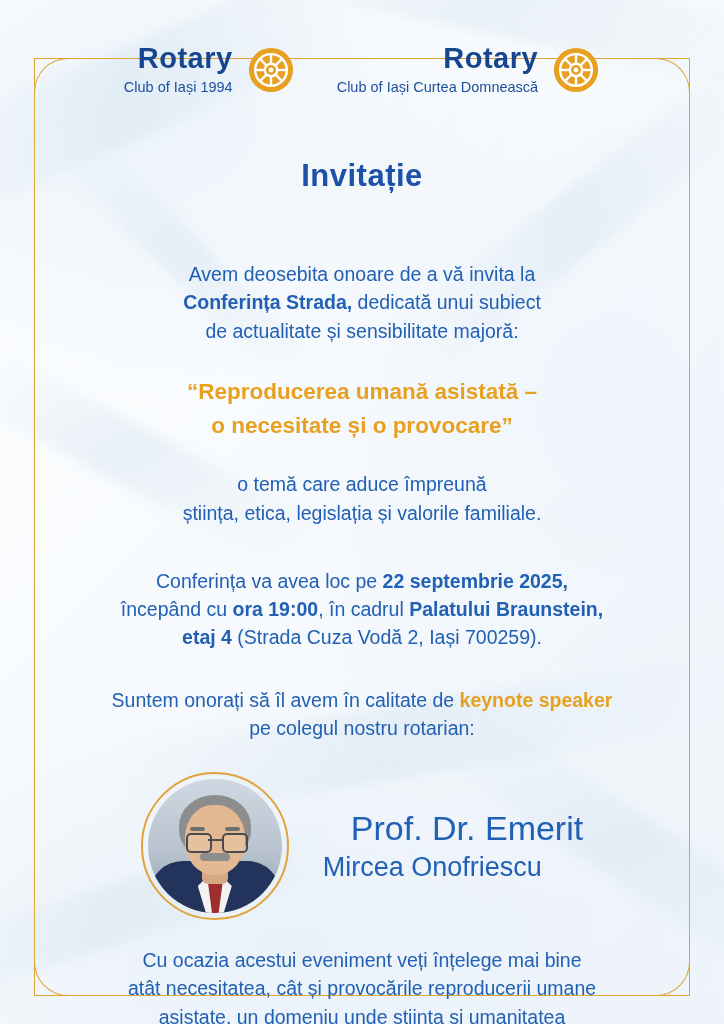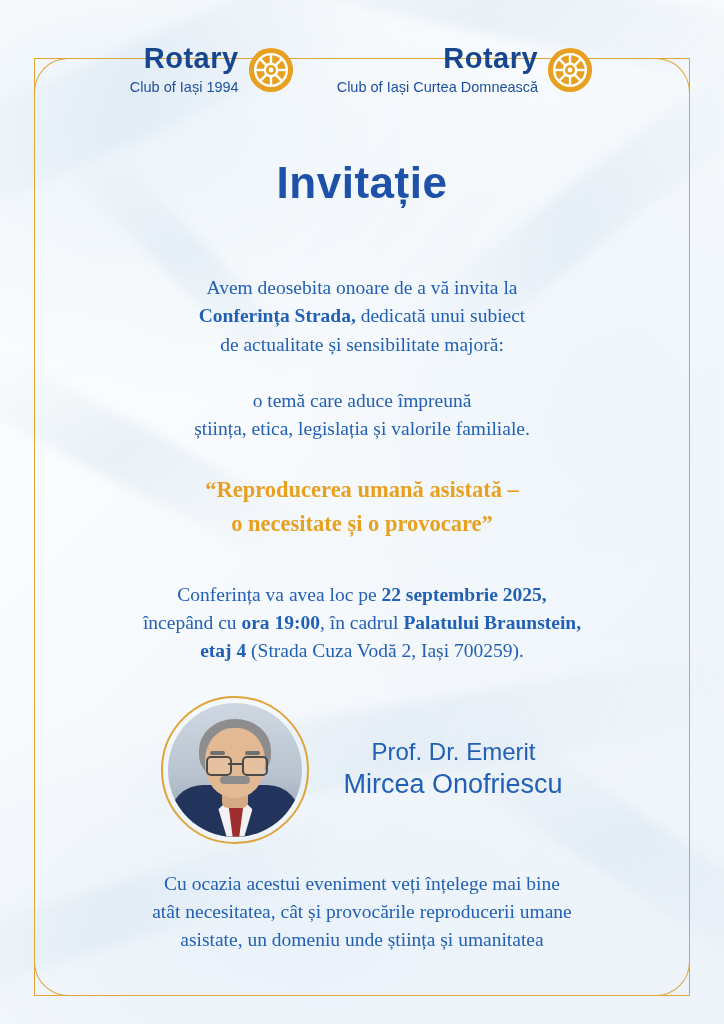--- a/index.html
+++ b/index.html
@@ -72,21 +72,21 @@
     right: 0;
     display: flex;
     justify-content: center;
     align-items: flex-start;
     gap: 42px;
     z-index: 3;
   }
   .club {
     display: flex;
     align-items: center;
-    gap: 8px;
+    gap: 14px;
   }
   .club-text {
     text-align: right;
   }
   .club .wordmark {
     font-size: 29px;
     font-weight: bold;
     color: #17458f;
     letter-spacing: 0.5px;
     line-height: 1;
@@ -104,33 +104,32 @@
   .content {
     position: absolute;
     top: 140px;
     left: 56px;
     right: 56px;
     text-align: center;
     z-index: 3;
   }
 
   .title {
-    font-size: 44px;
+    font-size: 31px;
     font-weight: bold;
     color: #1d52a8;
     letter-spacing: 0.5px;
     margin: 18px 0 0 0;
   }
 
   .para {
     font-size: 19.5px;
     line-height: 1.45;
     color: #2160b4;
     margin: 0;
-    font-family: Liberation Serif, serif;
   }
   .p-intro { margin-top: 66px; }
   .p-theme {
     margin-top: 30px;
     font-size: 22.5px;
     font-weight: bold;
     color: #e8a020;
     line-height: 1.5;
   }
   .p-sub { margin-top: 28px; }
@@ -217,21 +216,21 @@
   .por-neck {
     position: absolute; left: 50%; top: 62%;
     width: 26px; height: 22px; margin-left: -13px;
     background: #d6a985; border-radius: 6px;
   }
 
   .speaker-name {
     text-align: left;
   }
   .speaker-title {
-    font-size: 24px;
+    font-size: 34px;
     color: #2160b4;
     line-height: 1.25;
     margin-left: 28px;
   }
   .speaker-fullname {
     font-size: 27px;
     font-weight: normal;
     color: #2160b4;
     line-height: 1.3;
   }
@@ -314,36 +313,40 @@
   <div class="content">
 
     <h1 class="title">Invitație</h1>
 
     <p class="para p-intro">
       <span>Avem deosebita onoare de a vă invita la</span><br>
       <span class="bold">Conferința Strada,</span><span> dedicată unui subiect</span><br>
       <span>de actualitate și sensibilitate majoră:</span>
     </p>
 
+    <p class="para p-theme">
+      <span>“Reproducerea umană asistată –</span><br>
+      <span>o necesitate și o provocare”</span>
+    </p>
+
     <p class="para p-sub">
       <span>o temă care aduce împreună</span><br>
       <span>știința, etica, legislația și valorile familiale.</span>
-    </p>
-
-    <p class="para p-theme">
-      <span>“Reproducerea umană asistată –</span><br>
-      <span>o necesitate și o provocare”</span>
     </p>
 
     <p class="para p-when">
       <span>Conferința va avea loc pe </span><span class="bold">22 septembrie 2025,</span><br>
       <span>începând cu </span><span class="bold">ora 19:00</span><span>, în cadrul </span><span class="bold">Palatului Braunstein,</span><br>
       <span class="bold">etaj 4</span><span> (Strada Cuza Vodă 2, Iași 700259).</span>
     </p>
 
+    <p class="para p-speaker-intro">
+      <span>Suntem onorați să îl avem în calitate de </span><span class="gold">keynote speaker</span><br>
+      <span>pe colegul nostru rotarian:</span>
+    </p>
 
     <div class="speaker">
       <div class="avatar">
         <div class="avatar-inner">
           <div class="por-suit"></div>
           <div class="por-shirt"></div>
           <div class="por-tie"></div>
           <div class="por-neck"></div>
           <div class="por-hair"></div>
           <div class="por-face"></div>

